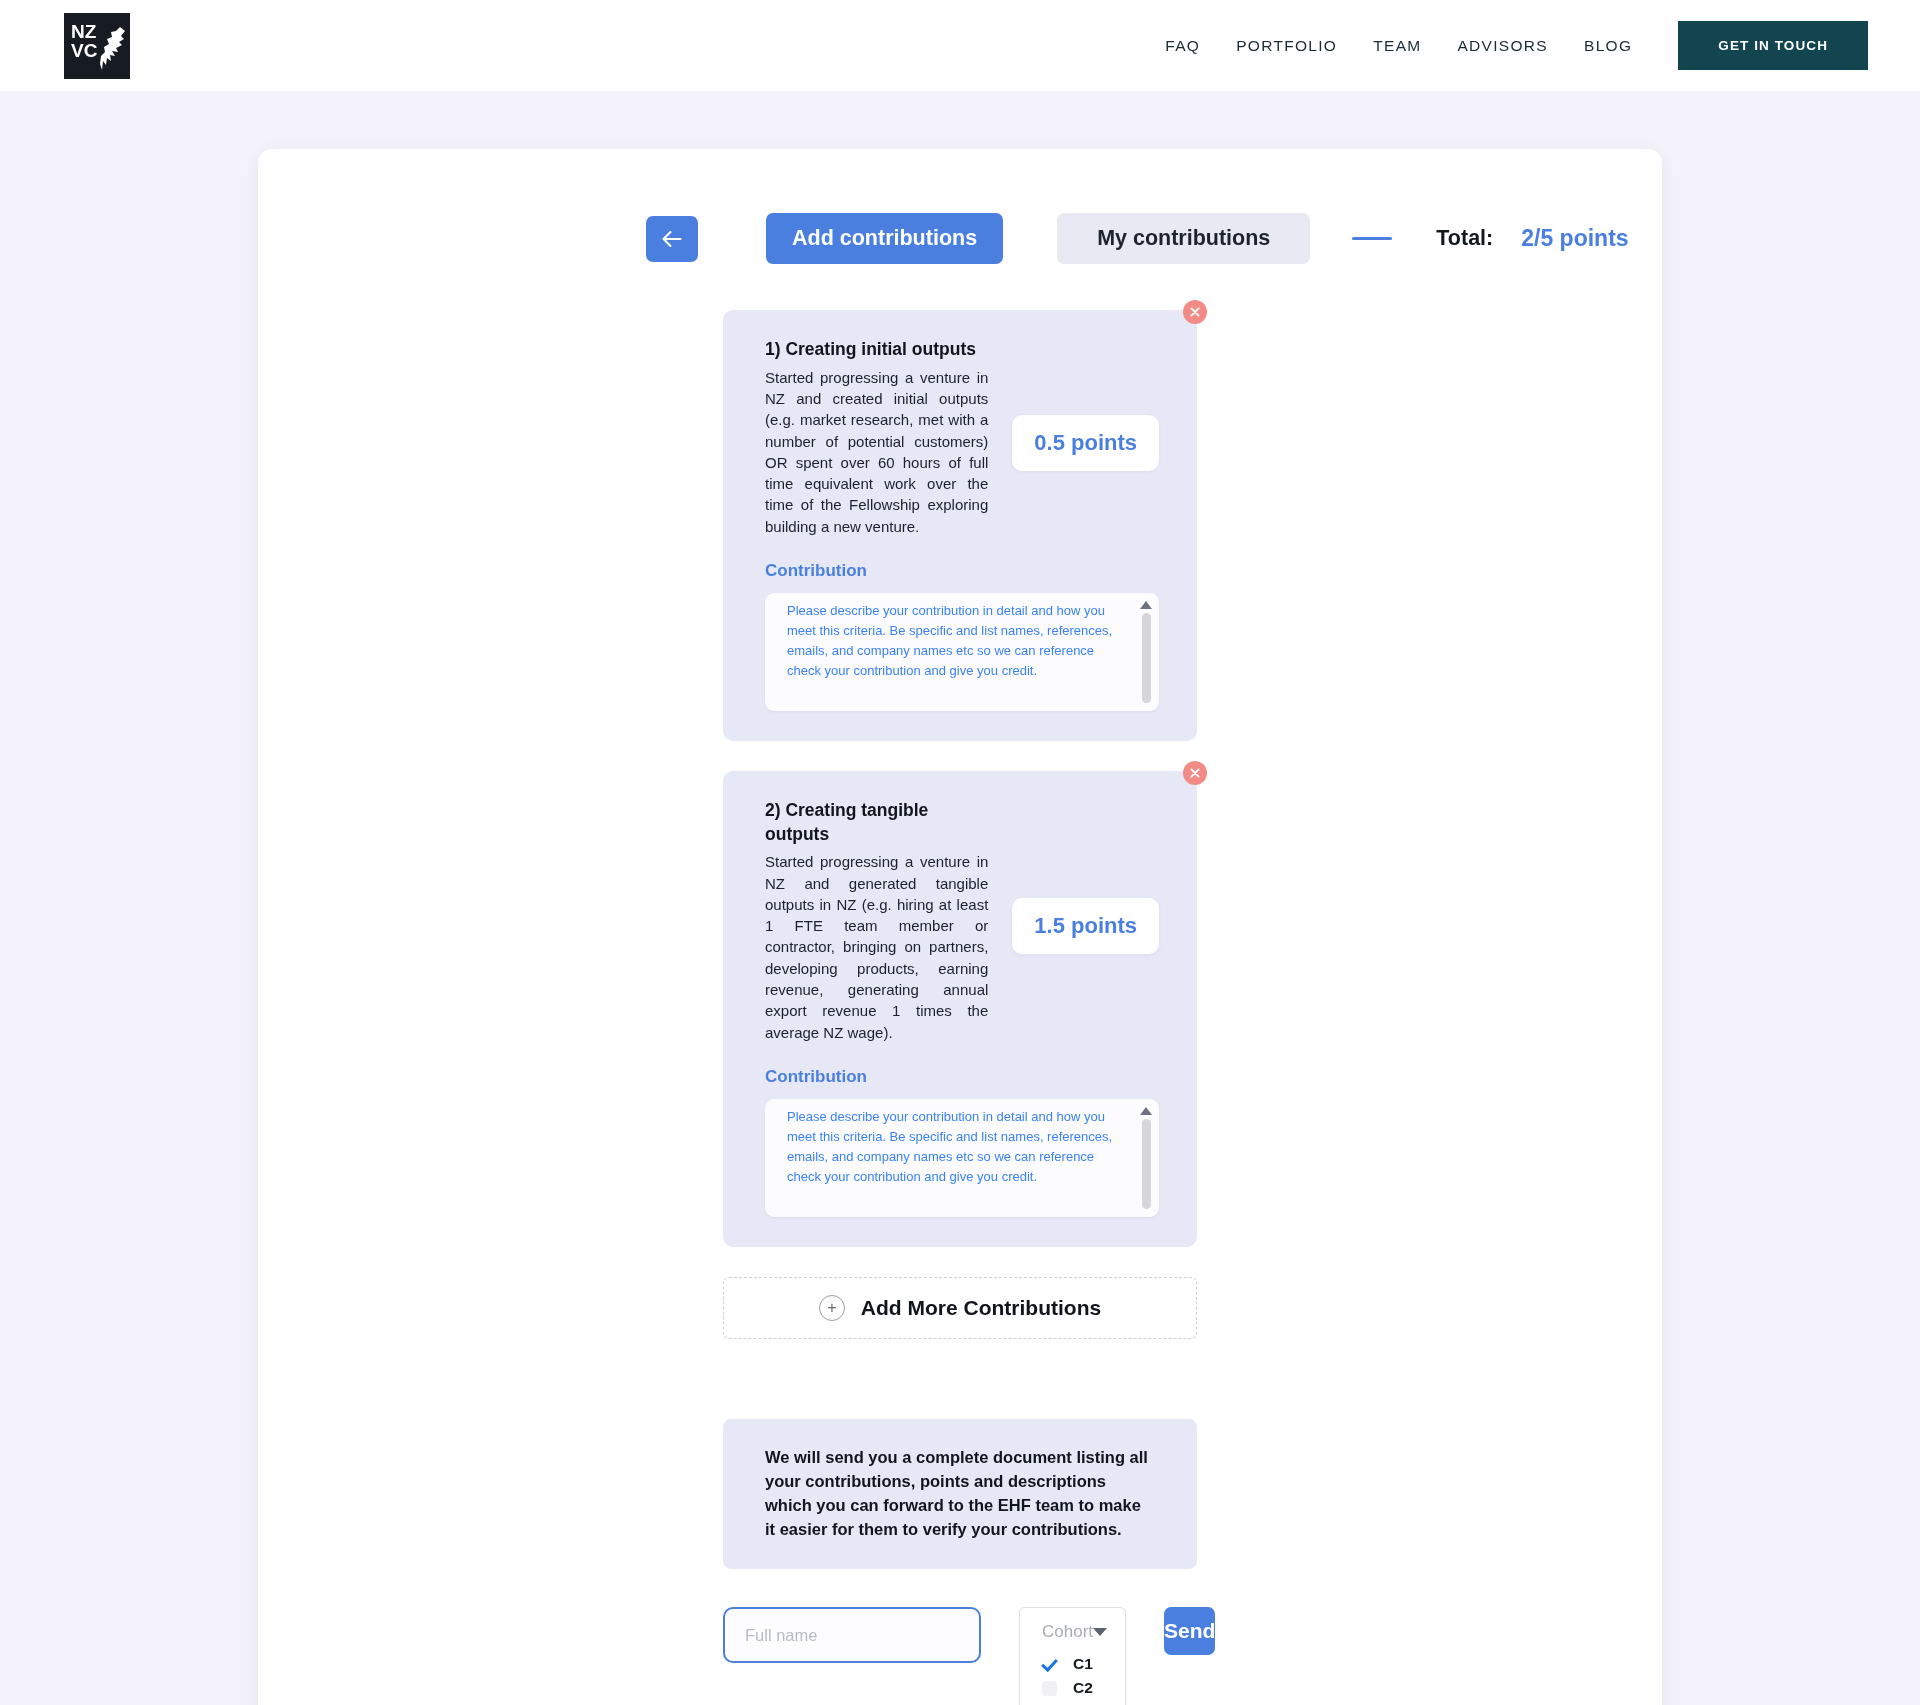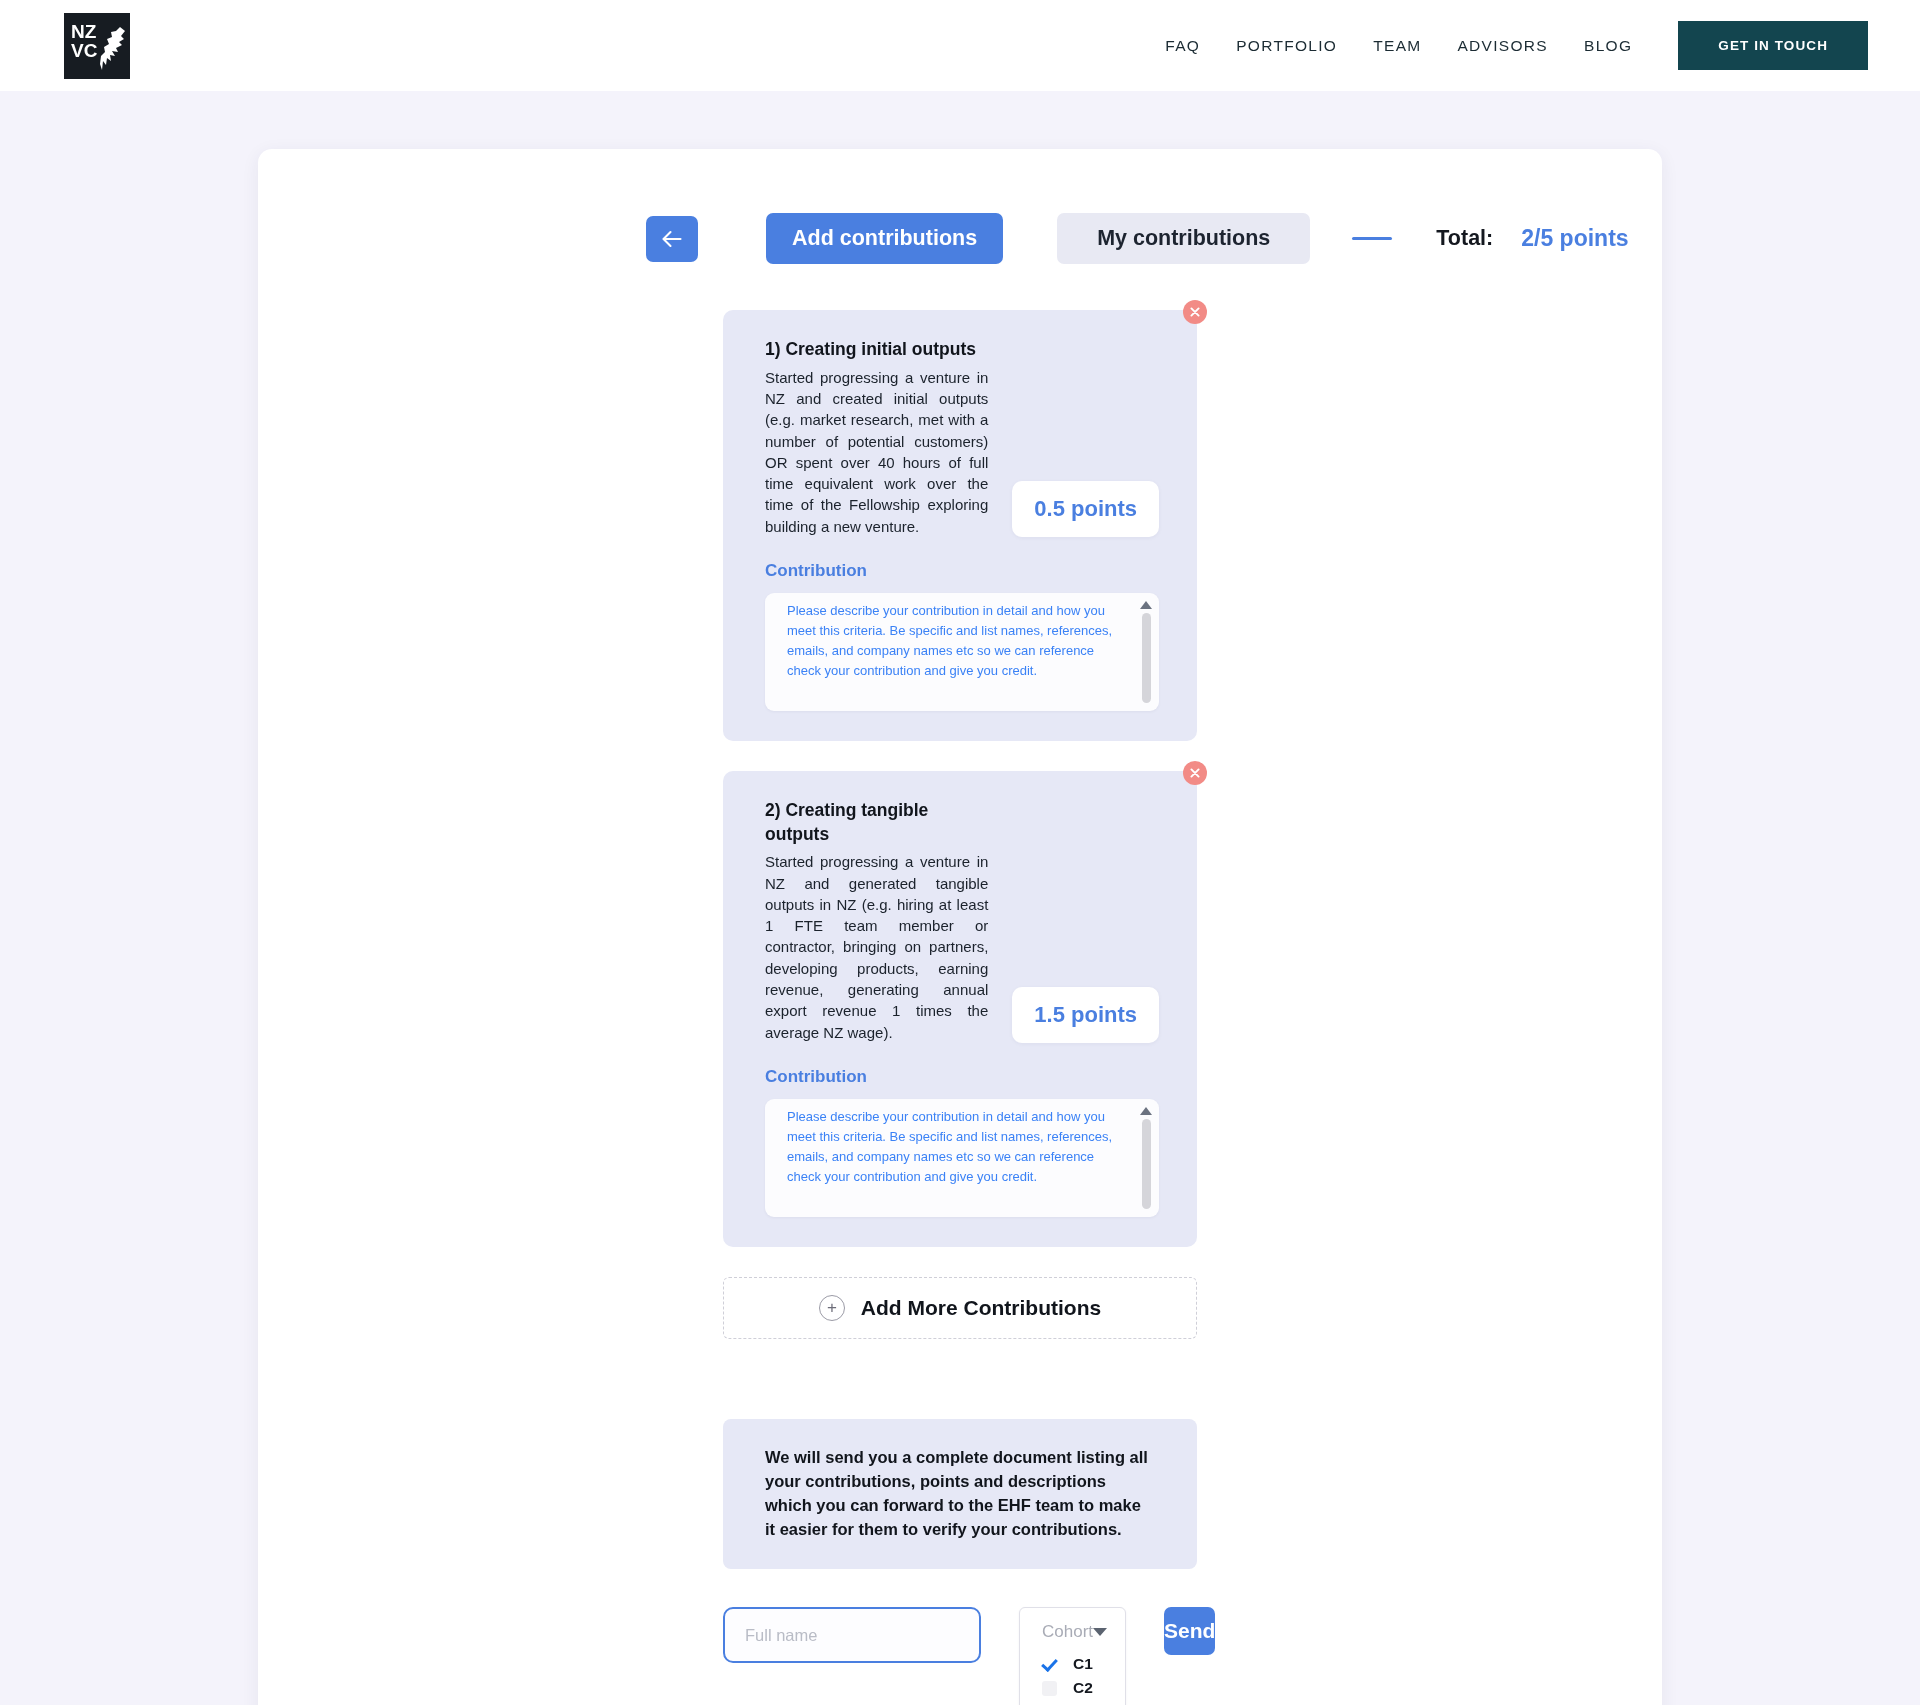--- a/index.html
+++ b/index.html
@@ -168,21 +168,21 @@
   }
   .contrib-card {
     position: relative;
     background: #e6e8f6;
     border-radius: 10px;
     padding: 28px 38px 30px 42px;
     margin-bottom: 30px;
   }
   .contrib-head {
     display: flex;
-    align-items: flex-end;
+    align-items: center;
     gap: 24px;
   }
   .contrib-textcol { flex: 1 1 auto; min-width: 0; }
 
   .contrib-title {
     font-size: 17.5px;
     font-weight: bold;
     color: #11151c;
     margin-bottom: 5px;
     line-height: 1.35;
@@ -453,21 +453,21 @@
 
       <div class="contrib-card">
         <button class="remove-btn">
           <svg width="10" height="10" viewBox="0 0 10 10">
             <path d="M1.4 1.4 L8.6 8.6 M8.6 1.4 L1.4 8.6" stroke="#ffffff" stroke-width="1.9" stroke-linecap="round"></path>
           </svg>
         </button>
         <div class="contrib-head">
           <div class="contrib-textcol">
             <div class="contrib-title">1) Creating initial outputs</div>
-            <div class="contrib-desc">Started progressing a venture in NZ and created initial outputs (e.g. market research, met with a number of potential customers) OR spent over 40 hours of full time equivalent work over the time of the Fellowship exploring building a new venture.</div>
+            <div class="contrib-desc">Started progressing a venture in NZ and created initial outputs (e.g. market research, met with a number of potential customers) OR spent over 60 hours of full time equivalent work over the time of the Fellowship exploring building a new venture.</div>
           </div>
           <div class="points-badge">0.5 points</div>
         </div>
         <div class="contrib-sublabel">Contribution</div>
         <div class="textarea-wrap">
           <div class="textarea-ph">Please describe your contribution in detail and how you meet this criteria. Be specific and list names, references, emails, and company names etc so we can reference check your contribution and give you credit.</div>
           <div class="fake-scroll">
             <div class="scroll-arrow"></div>
             <div class="scroll-thumb"></div>
           </div>

